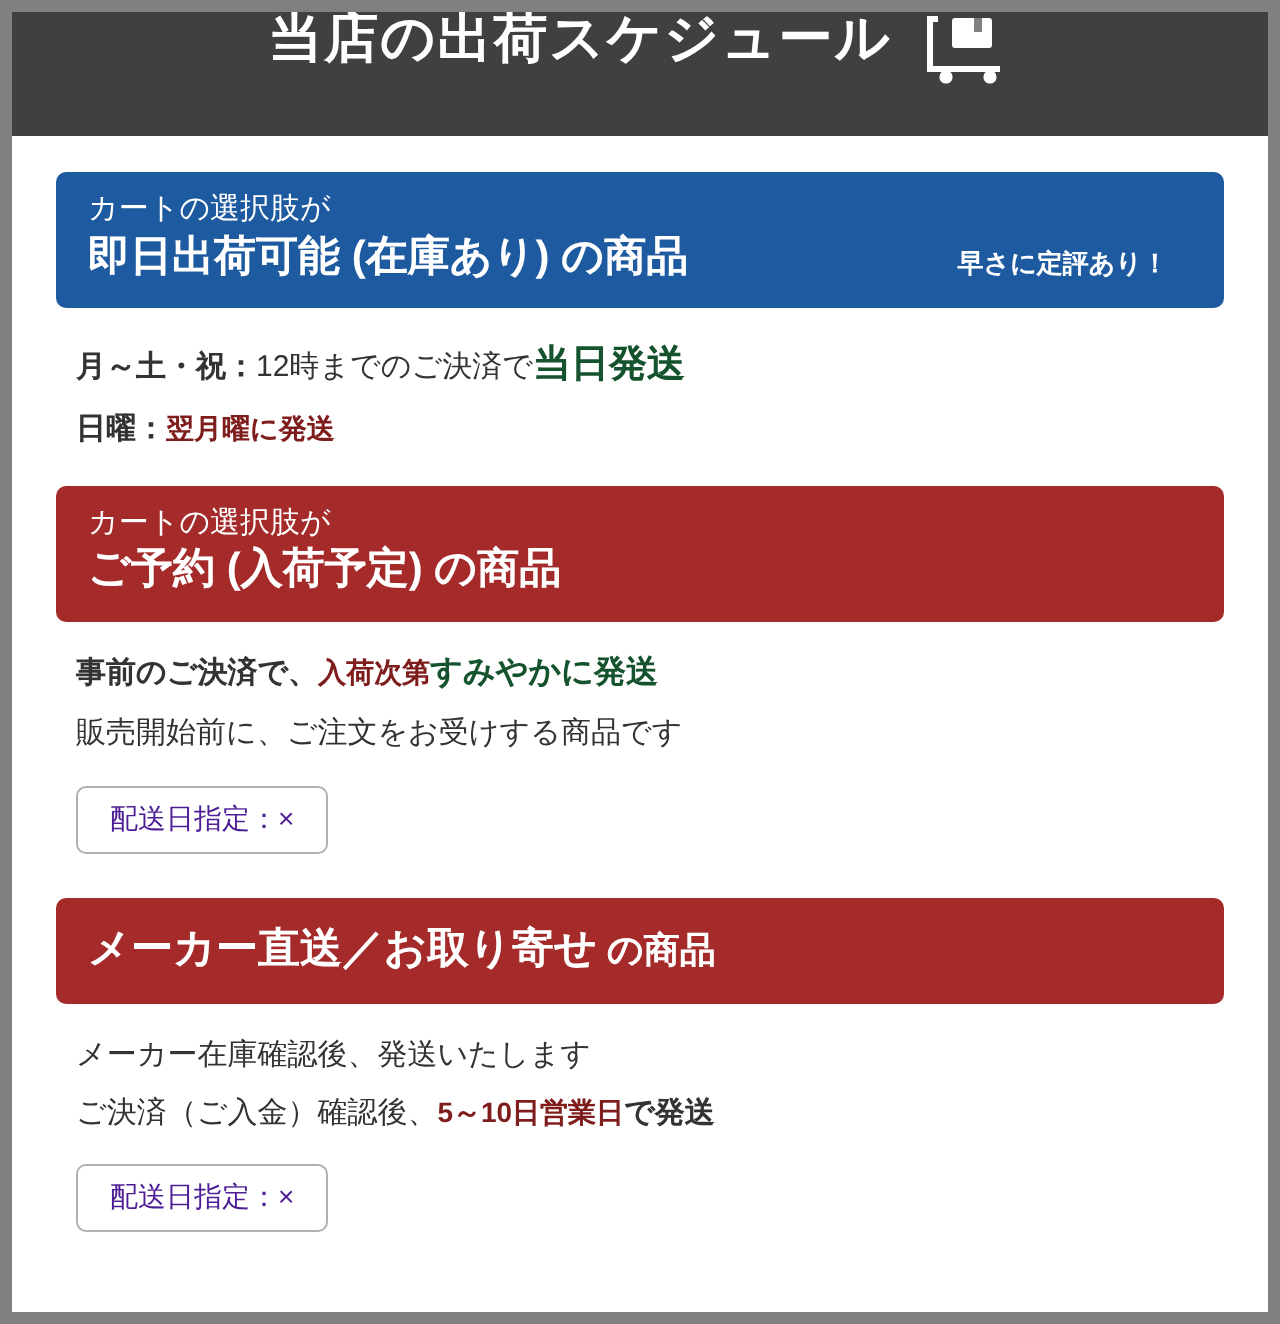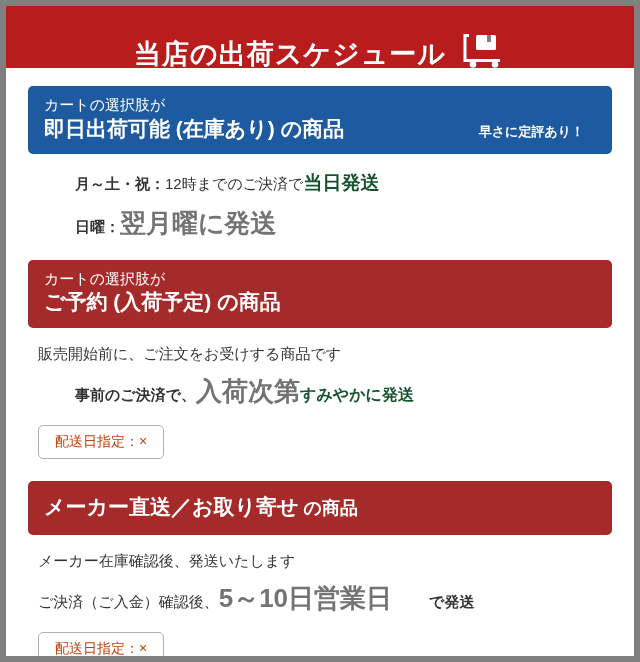--- a/index.html
+++ b/index.html
@@ -17,23 +17,23 @@
     position: relative;
     width: 640px;
     height: 662px;
     box-sizing: border-box;
     border: 6px solid #808080;
     background: #ffffff;
     overflow: hidden;
   }
   .header {
     height: 62px;
-    background: #b91c1c;
+    background: #404040;
     display: flex;
-    align-items: flex-end;
+    align-items: flex-start;
     justify-content: center;
     gap: 14px;
   }
   .header-title {
     color: #ffffff;
     font-size: 27px;
     font-weight: bold;
     letter-spacing: 1px;
     line-height: 1;
   }
@@ -99,36 +99,35 @@
     margin: 0 0 6px 0;
     white-space: nowrap;
   }
   .line:last-child { margin-bottom: 0; }
   .em-red {
     color: #14532d;
     font-weight: bold;
     font-size: 19px;
   }
   .em-red-lg {
-    color: #737373;
+    color: #7f1d1d;
     font-weight: bold;
-    font-size: 26px;
+    font-size: 14px;
   }
   .lbl {
     font-weight: bold;
-    margin-left: 37px;
   }
 
   .tag {
     display: inline-block;
     border: 1px solid #b0b0b0;
     border-radius: 5px;
     padding: 7px 16px;
     font-size: 14px;
-    color: #c2410c;
+    color: #4c1d95;
     margin-top: 8px;
     background: #ffffff;
   }
   .sp-1 { height: 10px; }
   .sp-2 { height: 16px; }
 </style>
 </head>
 <body>
 
 <div class="page">
@@ -164,24 +163,24 @@
     </div>
 
     <div class="sp-1"></div>
 
     <div class="banner red">
       <p class="banner-sub">カートの選択肢が</p>
       <p class="banner-main">ご予約 (入荷予定) の商品</p>
     </div>
 
     <div class="detail">
-      <p class="line">販売開始前に、ご注文をお受けする商品です</p>
       <p class="line">
         <span class="lbl">事前のご決済で、</span><span class="em-red-lg">入荷次第</span><span class="em-red" style="font-size:16px;">すみやかに発送</span>
       </p>
+      <p class="line">販売開始前に、ご注文をお受けする商品です</p>
       <span class="tag">配送日指定：×</span>
     </div>
 
     <div class="sp-2"></div>
 
     <div class="banner red single">
       <p class="banner-main">
         <span>メーカー直送／お取り寄せ</span><span class="small"> の商品</span>
       </p>
     </div>

